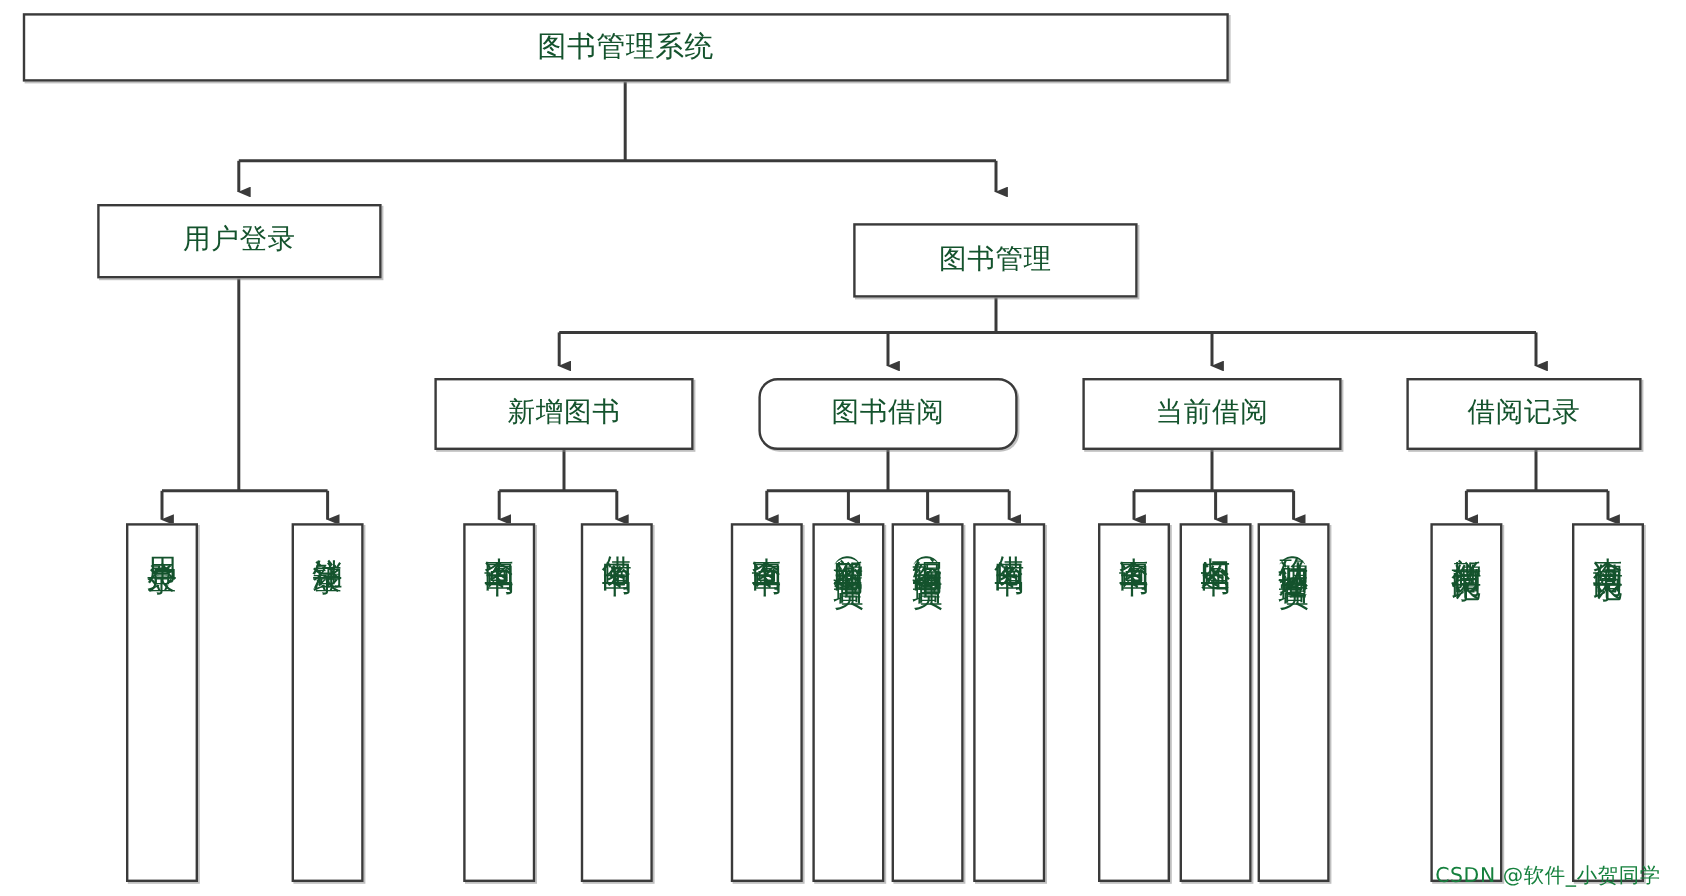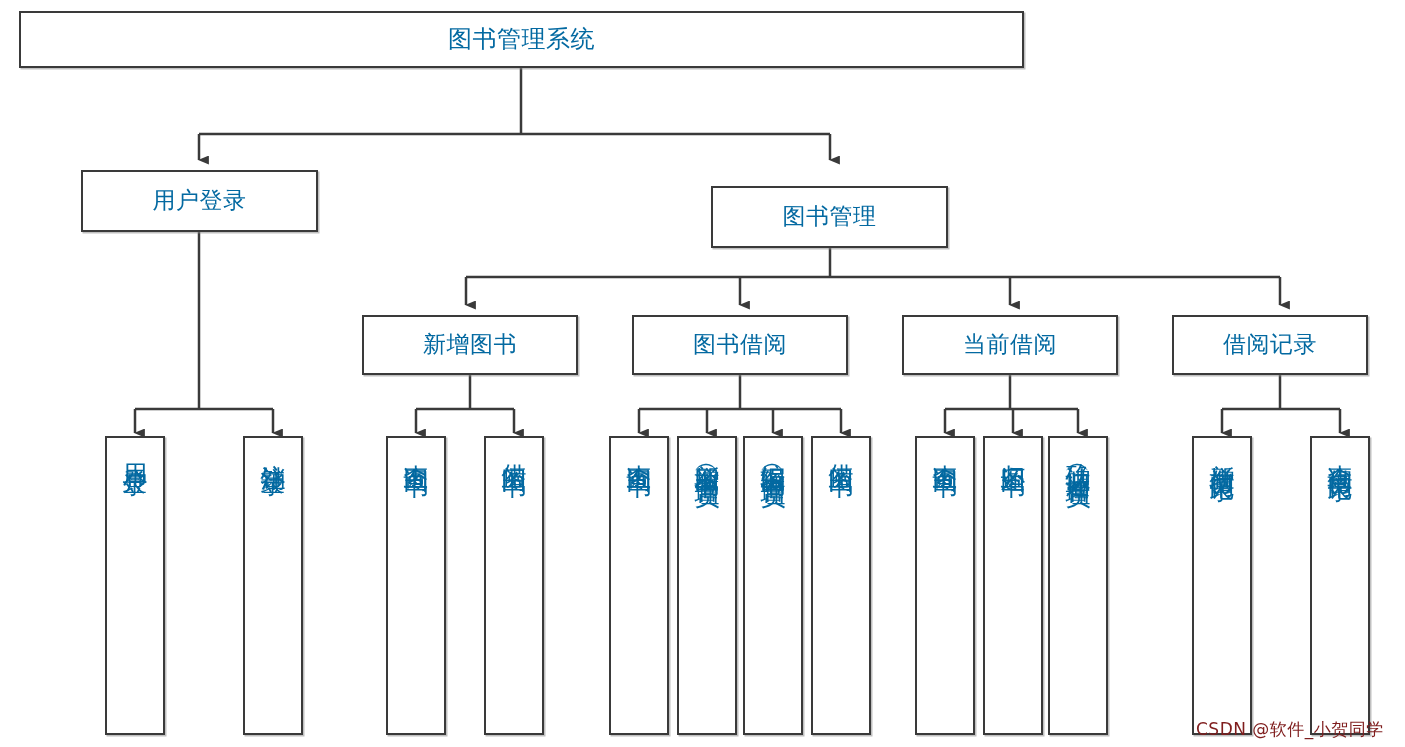--- a/index.html
+++ b/index.html
@@ -36,21 +36,21 @@
     align-items: center;
     justify-content: center;
     color: #2b2b2b;
     z-index: 2;
   }
   .node .label {
     display: block;
     text-align: right;
     line-height: 1.18;
     white-space: pre-wrap;
-    color: #0369a1;
+    color: #14532d;
   }
   
   .node.h .label {
     font-size: 23px;
     letter-spacing: 0.5px;
   }
   .node.root .label {
     font-size: 24px;
   }
   
@@ -63,21 +63,21 @@
     text-orientation: upright;
     font-size: 25px;
     line-height: 1.0;
     letter-spacing: 3px;
     white-space: nowrap;
     margin: 0 auto;
   }
   .watermark {
     position: absolute;
     font-size: 17px;
-    color: #7f1d1d;
+    color: #15803d;
     white-space: nowrap;
     z-index: 5;
     letter-spacing: 0.5px;
     text-align: center;
   }
 </style>
 </head>
 <body>
 
 <div id="canvas">
@@ -139,21 +139,21 @@
   <div class="node h" style="left:81px; top:170px; width:237px; height:62px;">
     <span class="label">用户登录</span>
   </div>
   <div class="node h" style="left:711px; top:170px; width:237px; height:62px;margin-top:16px;">
     <span class="label">图书管理</span>
   </div>
 
   <div class="node h" style="left:362px; top:315px; width:216px; height:60px;">
     <span class="label">新增图书</span>
   </div>
-  <div class="node h" style="left:632px; top:315px; width:216px; height:60px;">
+  <div class="node h" style="left:632px; top:315px; width:216px; height:60px;border-radius:16px;">
     <span class="label">图书借阅</span>
   </div>
   <div class="node h" style="left:902px; top:315px; width:216px; height:60px;">
     <span class="label">当前借阅</span>
   </div>
   <div class="node h" style="left:1172px; top:315px; width:196px; height:60px;">
     <span class="label">借阅记录</span>
   </div>
 
   <div class="node v" style="left:105px; top:436px; width:60px; height:299px;">

